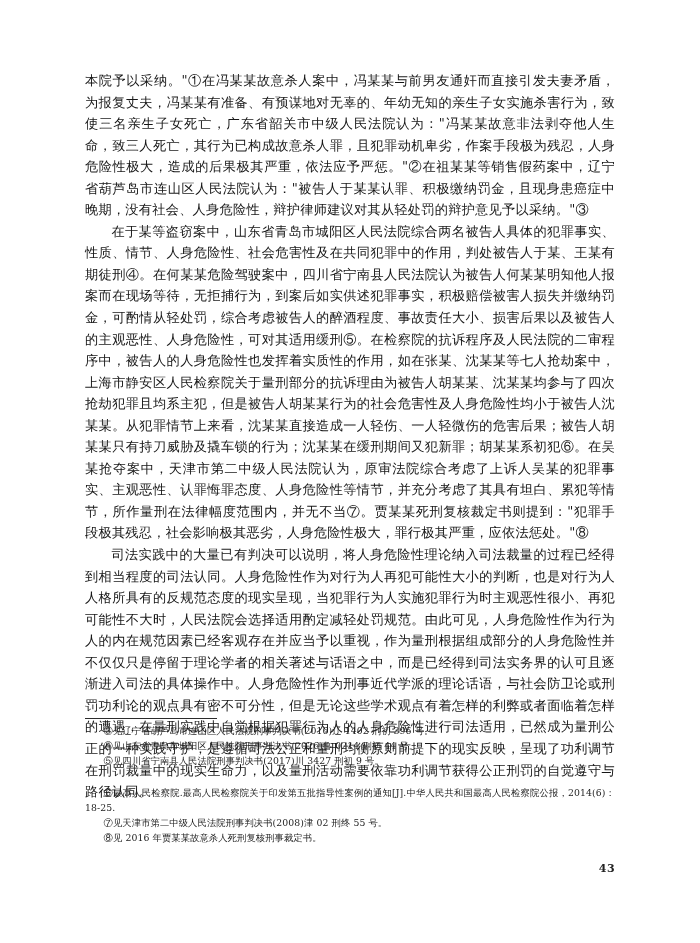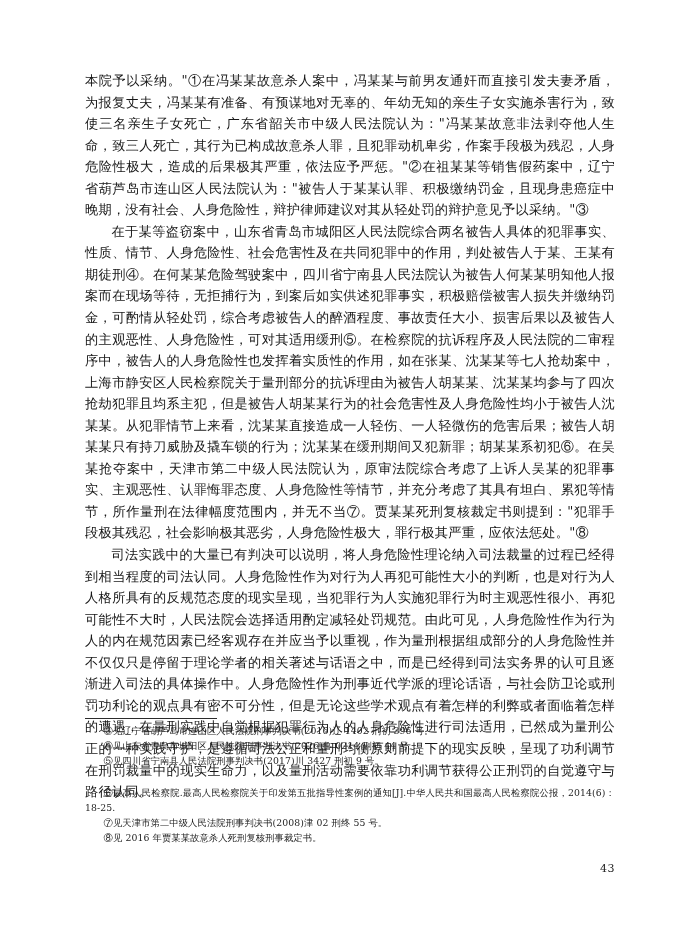--- a/index.html
+++ b/index.html
@@ -72,20 +72,21 @@
     position: absolute;
     left: 0;
     top: 862px;
     width: 700px;
     text-align: right;
     padding-right: 85px;
     box-sizing: border-box;
     font-size: 11px;
     color: #222222;
     letter-spacing: 0.04em;
+    font-weight: bold;
   }
 </style>
 </head>
 <body>
 
 <div class="page">
 
   <div class="content">
     <p class="body-text">本院予以采纳。"①在冯某某故意杀人案中，冯某某与前男友通奸而直接引发夫妻矛盾，为报复丈夫，冯某某有准备、有预谋地对无辜的、年幼无知的亲生子女实施杀害行为，致使三名亲生子女死亡，广东省韶关市中级人民法院认为："冯某某故意非法剥夺他人生命，致三人死亡，其行为已构成故意杀人罪，且犯罪动机卑劣，作案手段极为残忍，人身危险性极大，造成的后果极其严重，依法应予严惩。"②在祖某某等销售假药案中，辽宁省葫芦岛市连山区人民法院认为："被告人于某某认罪、积极缴纳罚金，且现身患癌症中晚期，没有社会、人身危险性，辩护律师建议对其从轻处罚的辩护意见予以采纳。"③</p>
     <p class="body-text indent">在于某等盗窃案中，山东省青岛市城阳区人民法院综合两名被告人具体的犯罪事实、性质、情节、人身危险性、社会危害性及在共同犯罪中的作用，判处被告人于某、王某有期徒刑④。在何某某危险驾驶案中，四川省宁南县人民法院认为被告人何某某明知他人报案而在现场等待，无拒捕行为，到案后如实供述犯罪事实，积极赔偿被害人损失并缴纳罚金，可酌情从轻处罚，综合考虑被告人的醉酒程度、事故责任大小、损害后果以及被告人的主观恶性、人身危险性，可对其适用缓刑⑤。在检察院的抗诉程序及人民法院的二审程序中，被告人的人身危险性也发挥着实质性的作用，如在张某、沈某某等七人抢劫案中，上海市静安区人民检察院关于量刑部分的抗诉理由为被告人胡某某、沈某某均参与了四次抢劫犯罪且均系主犯，但是被告人胡某某行为的社会危害性及人身危险性均小于被告人沈某某。从犯罪情节上来看，沈某某直接造成一人轻伤、一人轻微伤的危害后果；被告人胡某某只有持刀威胁及撬车锁的行为；沈某某在缓刑期间又犯新罪；胡某某系初犯⑥。在吴某抢夺案中，天津市第二中级人民法院认为，原审法院综合考虑了上诉人吴某的犯罪事实、主观恶性、认罪悔罪态度、人身危险性等情节，并充分考虑了其具有坦白、累犯等情节，所作量刑在法律幅度范围内，并无不当⑦。贾某某死刑复核裁定书则提到："犯罪手段极其残忍，社会影响极其恶劣，人身危险性极大，罪行极其严重，应依法惩处。"⑧</p>

